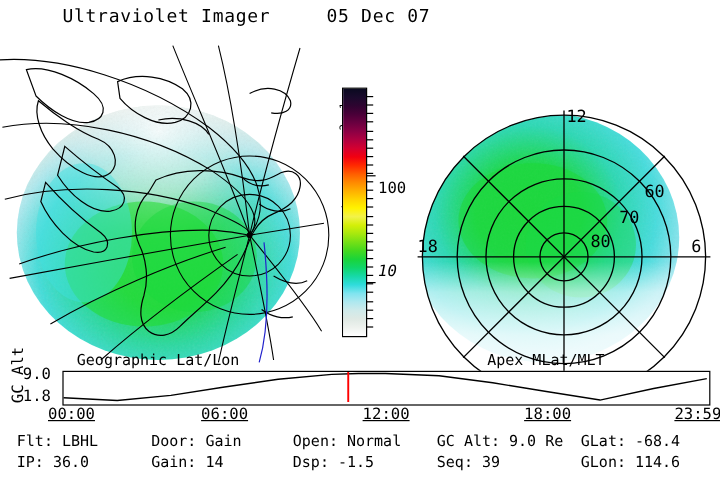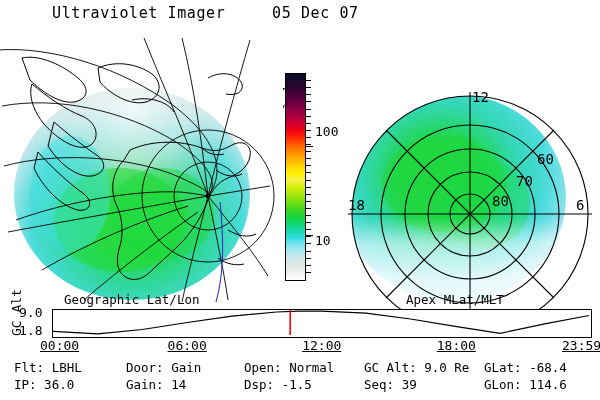--- a/index.html
+++ b/index.html
@@ -185,23 +185,23 @@
         <div class="cb-tick" style="top: 76.931px;"></div>
         <div class="cb-tick" style="top: 69.8276px;"></div>
         <div class="cb-tick" style="top: 62.7241px;"></div>
         <div class="cb-tick" style="top: 55.6207px;"></div>
         <div class="cb-tick" style="top: 48.5172px;"></div>
         <div class="cb-tick" style="top: 41.4138px;"></div>
         <div class="cb-tick" style="top: 34.3103px;"></div>
         <div class="cb-tick" style="top: 27.2069px;"></div>
         <div class="cb-tick" style="top: 20.1034px;"></div>
         <div class="cb-tick cb-tickmaj" style="top: 86.13px;"></div>
-        <div class="cb-lbl" style="top: 64px;">100</div>
+        <div class="cb-lbl" style="top: 90px;">100</div>
         <div class="cb-tick cb-tickmaj" style="top: 174.71px;"></div>
-        <div class="cb-lbl" style="top: 173px;">10</div>
+        <div class="cb-lbl" style="top: 159px; font-style: italic;">10</div>
       </div>
   </div>
 
   <div class="panel" id="mlt-panel">
     <svg width="254" height="254" viewBox="0 0 254 254">
       <defs>
         <clipPath id="mltDisk">
             <circle cx="136" cy="128" r="118"></circle>
           </clipPath>
         <radialGradient id="auroraMlt" cx="44%" cy="40%" r="58%">

